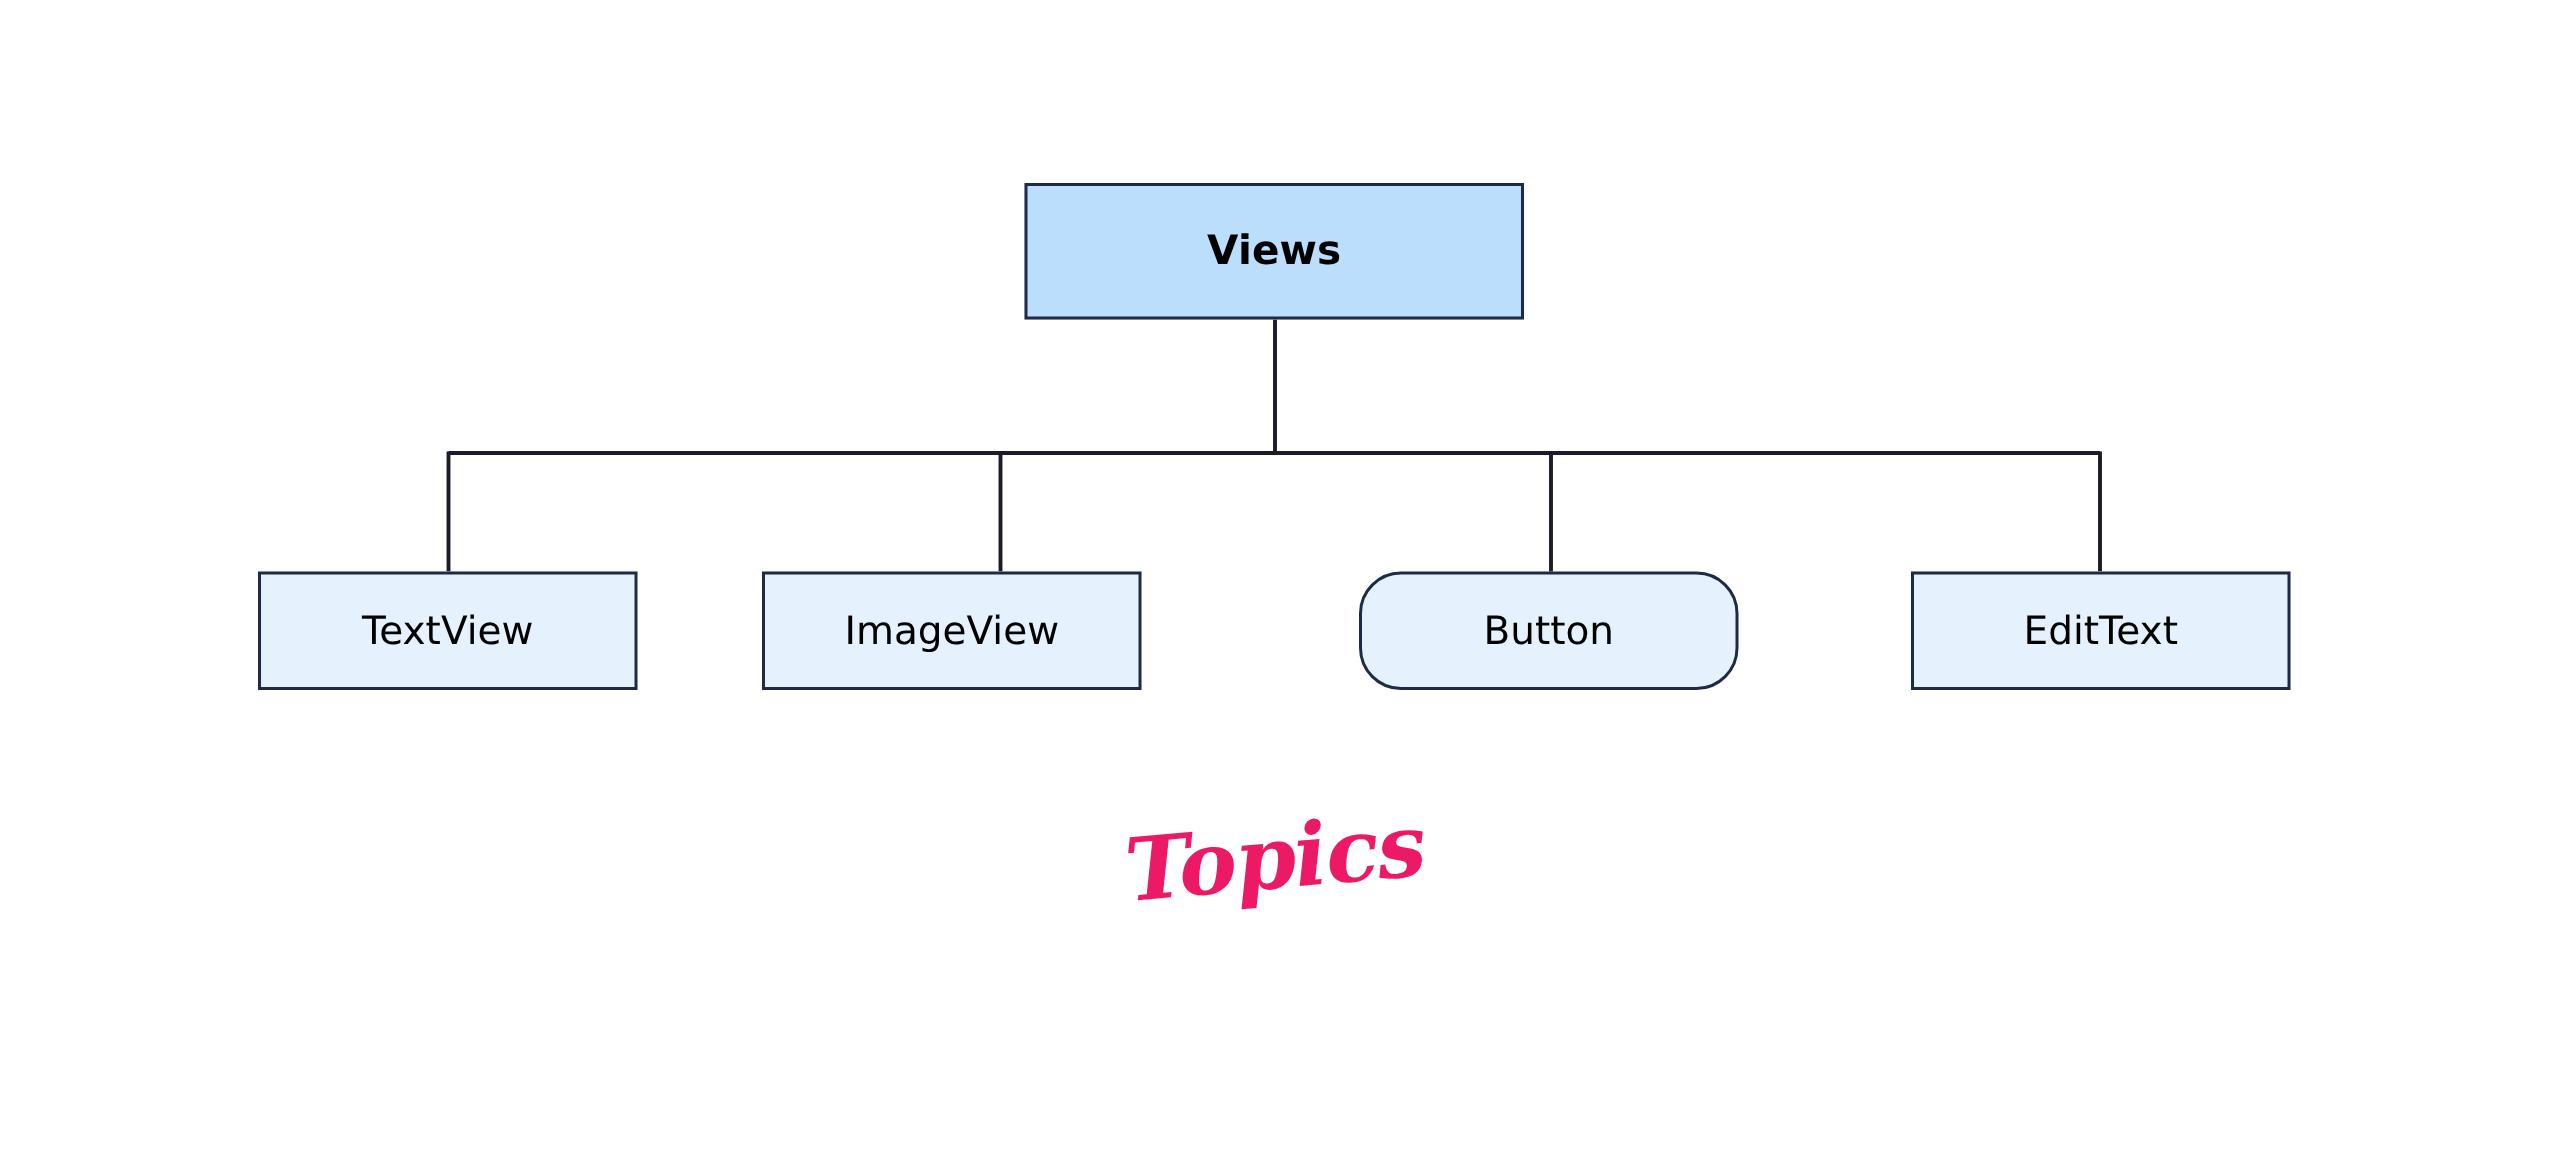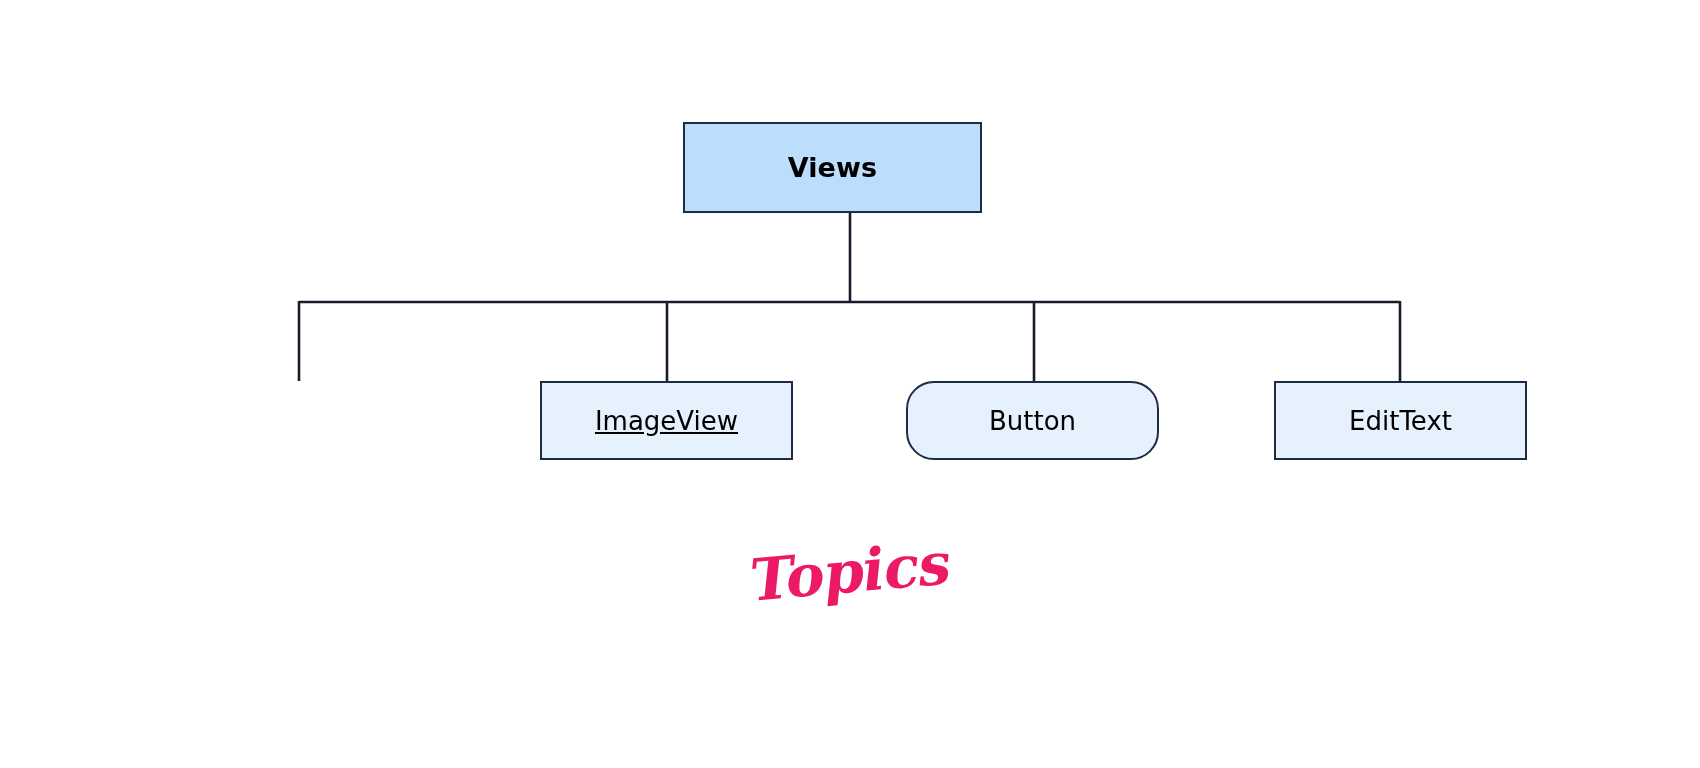--- a/index.html
+++ b/index.html
@@ -46,37 +46,37 @@
     justify-content: center;
     border: 2.4px solid #1f2b45;
     color: #000000;
     line-height: 1;
     text-align: center;
     white-space: nowrap;
   }
   .node-root {
     left: 683px;
     top: 122px;
-    width: 299px;
+    width: 333px;
     height: 91px;
     background: #badefb;
     font-size: 27px;
     font-weight: 700;
     letter-spacing: 0.1px;
   }
   .node-child {
     top: 381px;
     width: 253px;
     height: 79px;
     background: #e5f1fd;
     font-size: 26px;
     font-weight: 400;
   }
   .node-textview  { left: 172px; }
-  .node-imageview { left: 540px; text-decoration: underline; }
+  .node-imageview { left: 508px; }
   .node-button    { left: 906px; border-radius: 28px; }
   .node-edittext  { left: 1274px; }
 
   
   #brand {
     position: absolute;
     left: 0;
     top: 540px;
     width: 1700px;
     text-align: center;
@@ -119,20 +119,23 @@
     <line x1="299" y1="301" x2="299" y2="381"></line>
     <line x1="667" y1="301" x2="667" y2="381"></line>
     <line x1="1034" y1="301" x2="1034" y2="381"></line>
     <line x1="1400" y1="301" x2="1400" y2="381"></line>
   </svg>
 
   <div class="node node-root">
     <span>Views</span>
   </div>
 
+  <div class="node node-child node-textview">
+    <span>TextView</span>
+  </div>
 
   <div class="node node-child node-imageview">
     <span>ImageView</span>
   </div>
 
   <div class="node node-child node-button">
     <span>Button</span>
   </div>
 
   <div class="node node-child node-edittext">

